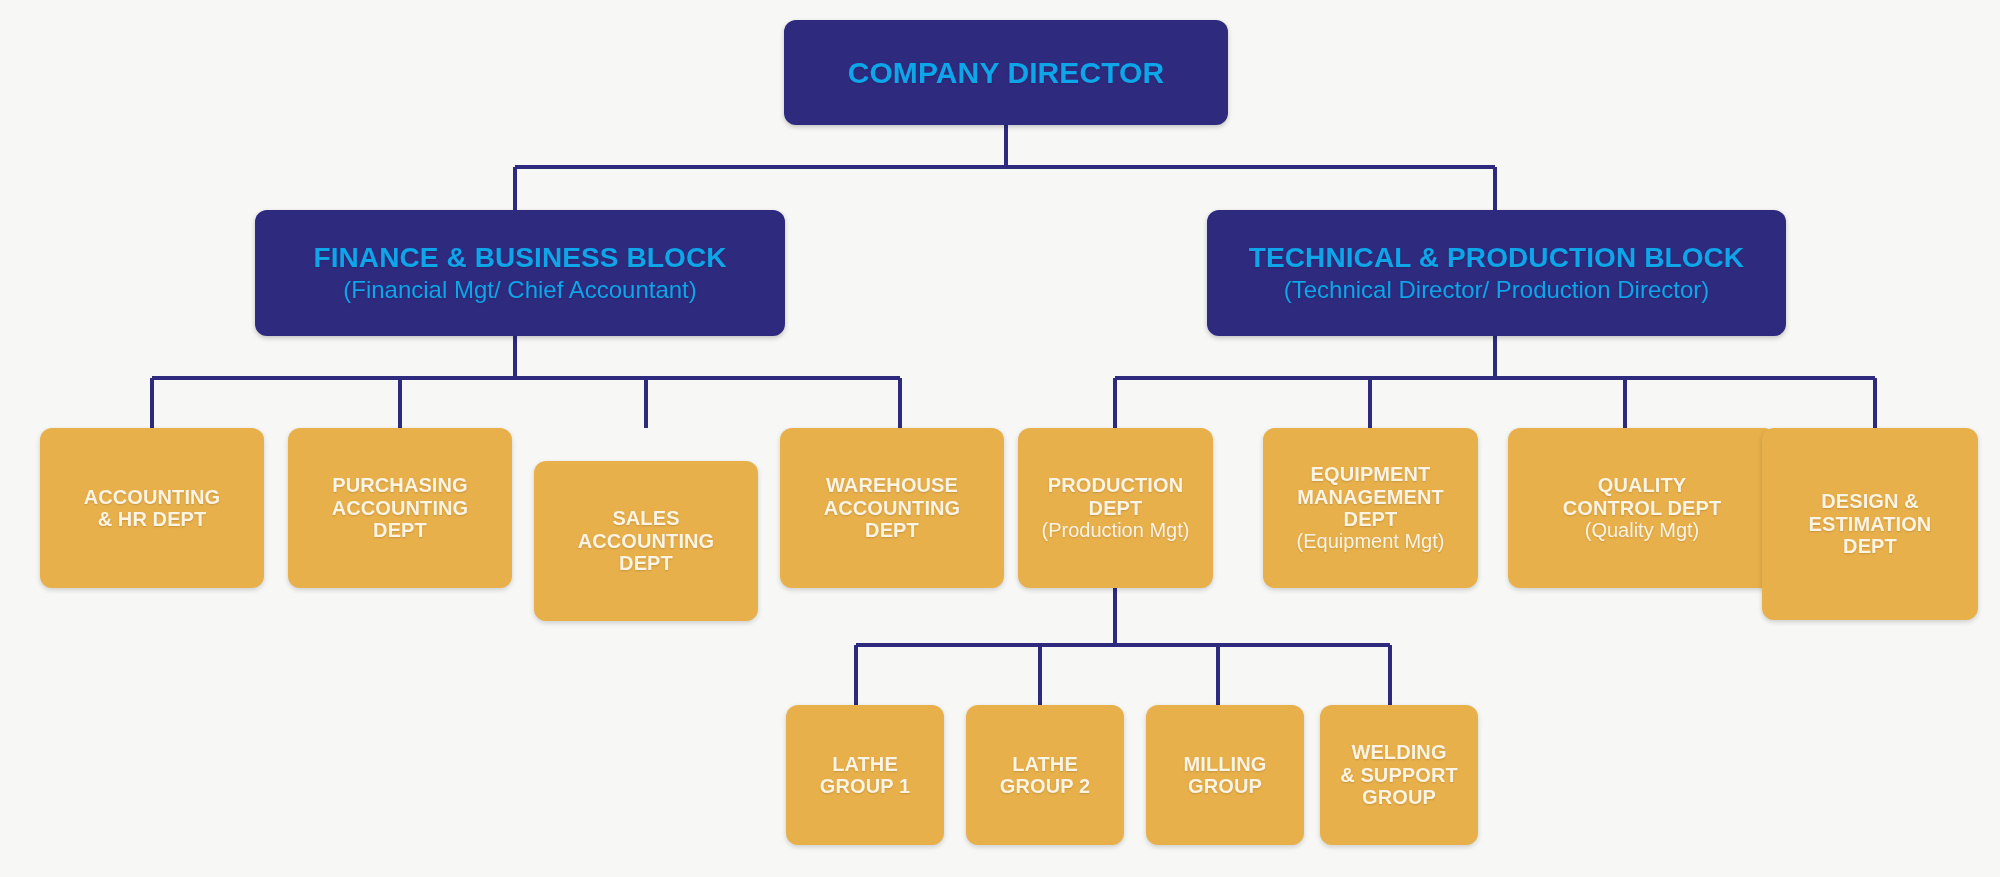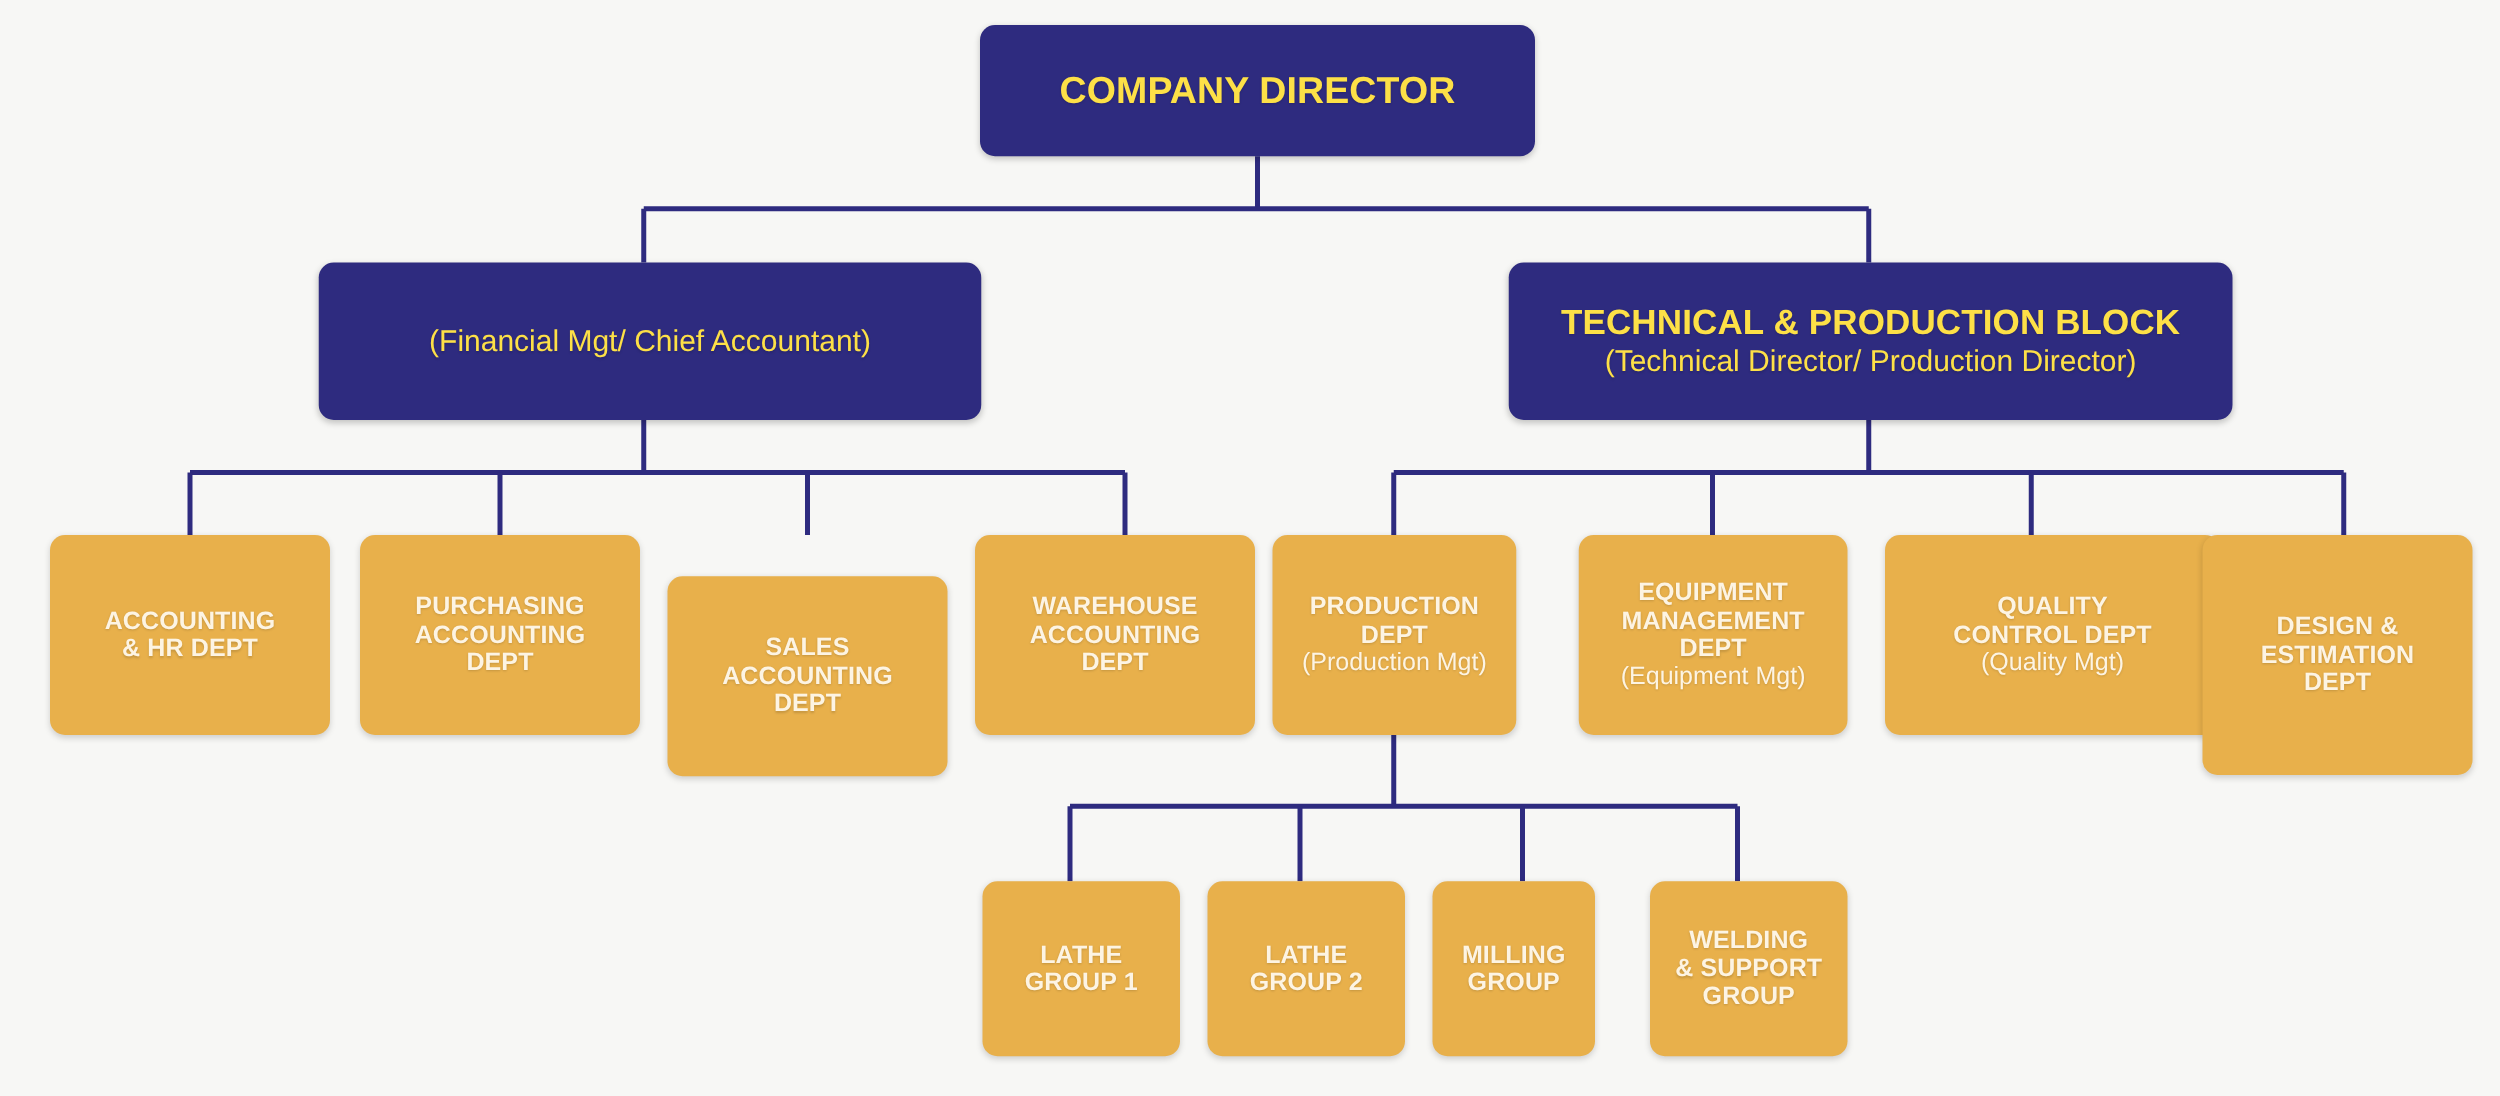--- a/index.html
+++ b/index.html
@@ -35,21 +35,21 @@
     text-shadow:0 1px 2px rgba(0,0,0,.16);
   }
   .node .sub{
     font-weight:normal;
     text-shadow:0 1px 2px rgba(0,0,0,.14);
   }
 
   
   .navy{
     background:#2e2b7f;
-    color:#fde047;
+    color:#0ea5e9;
     box-shadow:0 2px 5px rgba(0,0,0,.22);
   }
   
   .gold{
     background:#e8b04b;
     color:#fdf4e3;
     box-shadow:0 2px 5px rgba(0,0,0,.17);
   }
 
   
@@ -94,20 +94,21 @@
       <path d="M1218,645 L1218,705"></path>
       <path d="M1390,645 L1390,705"></path>
     </g>
   </svg>
 
   <div class="node navy tier-root" style="left:784px;top:20px;width:444px;height:105px;">
     <div class="title">COMPANY DIRECTOR</div>
   </div>
 
   <div class="node navy tier-block" style="left:255px;top:210px;width:530px;height:126px;">
+    <div class="title">FINANCE &amp; BUSINESS BLOCK</div>
     <div class="sub">(Financial Mgt/ Chief Accountant)</div>
   </div>
 
   <div class="node navy tier-block" style="left:1207px;top:210px;width:579px;height:126px;">
     <div class="title">TECHNICAL &amp; PRODUCTION BLOCK</div>
     <div class="sub">(Technical Director/ Production Director)</div>
   </div>
 
   <div class="node gold tier-dept" style="left:40px;top:428px;width:224px;height:160px;">
     <div class="title">ACCOUNTING<br>&amp; HR DEPT</div>
@@ -150,21 +151,21 @@
   </div>
 
   <div class="node gold tier-group" style="left:786px;top:705px;width:158px;height:140px;">
     <div class="title">LATHE<br>GROUP 1</div>
   </div>
 
   <div class="node gold tier-group" style="left:966px;top:705px;width:158px;height:140px;">
     <div class="title">LATHE<br>GROUP 2</div>
   </div>
 
-  <div class="node gold tier-group" style="left:1146px;top:705px;width:130px;height:140px;">
+  <div class="node gold tier-group" style="left:1146px;top:705px;width:158px;height:140px;">
     <div class="title">MILLING<br>GROUP</div>
   </div>
 
   <div class="node gold tier-group" style="left:1320px;top:705px;width:158px;height:140px;">
     <div class="title">WELDING<br>&amp; SUPPORT<br>GROUP</div>
   </div>
 
 </div>
 
 </body></html>

